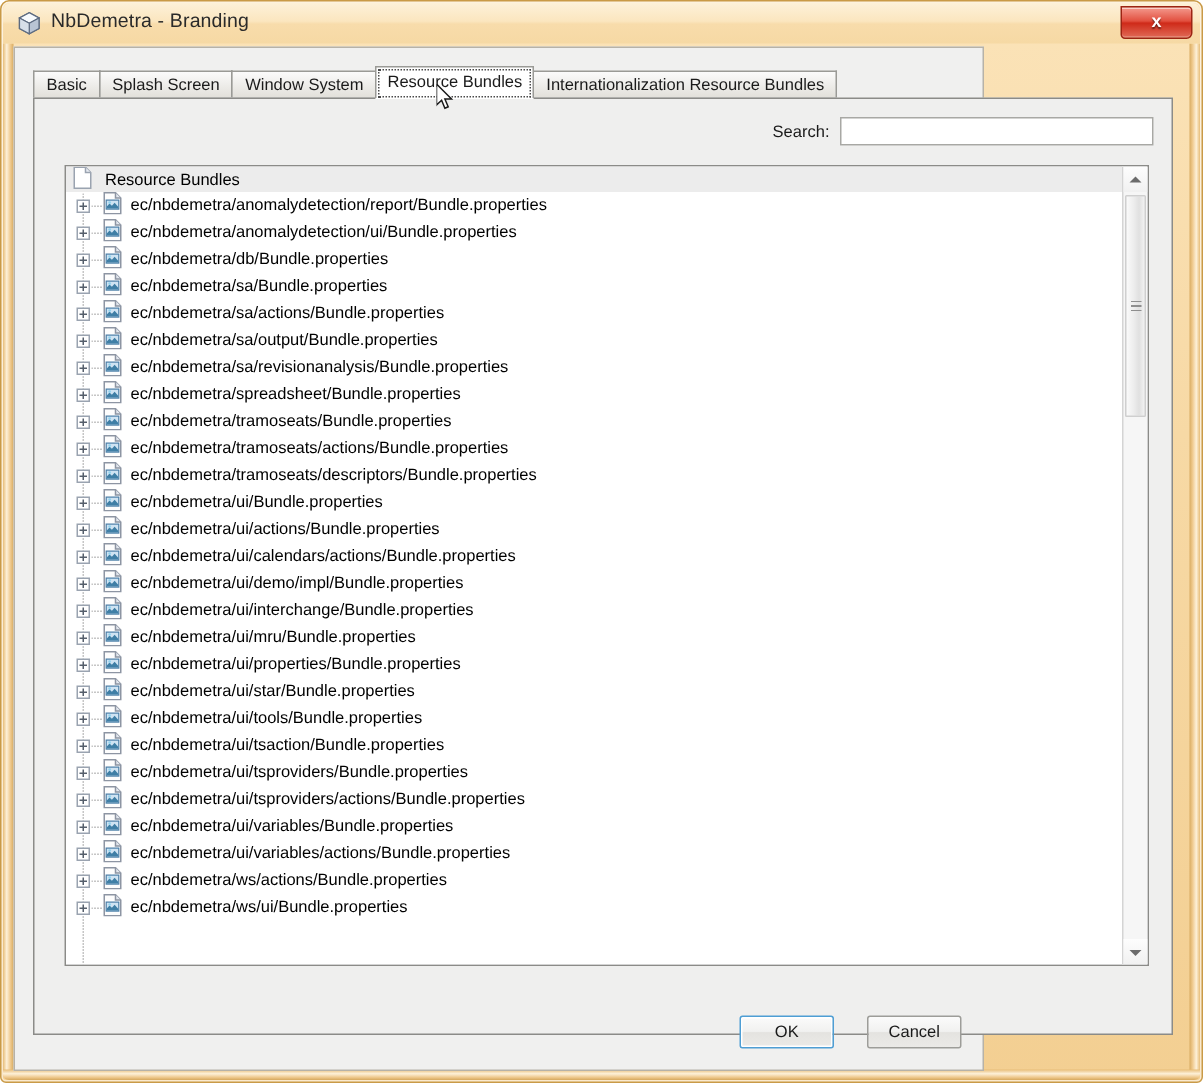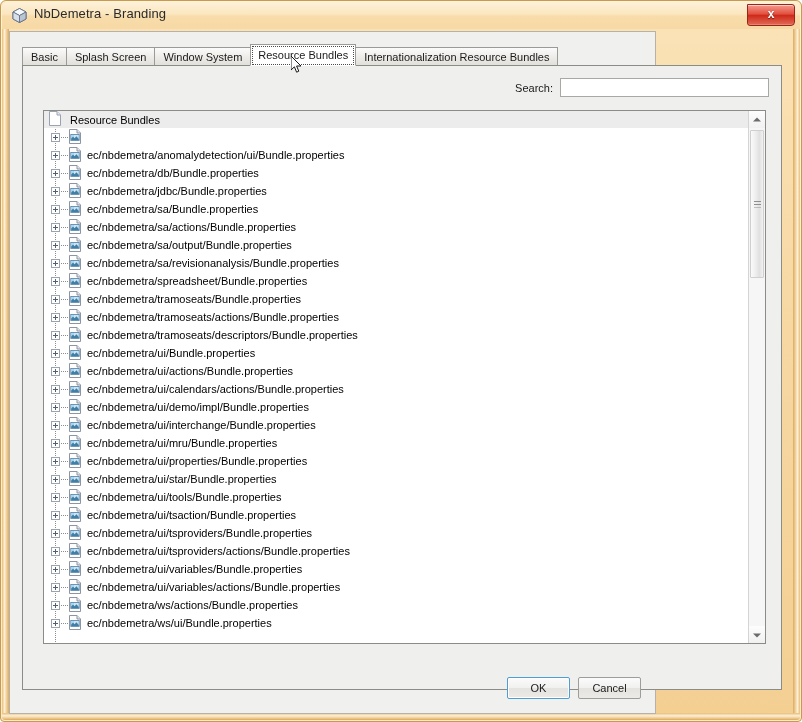--- a/index.html
+++ b/index.html
@@ -303,21 +303,21 @@
     width: 7px; height: 7px;
     background-image: repeating-linear-gradient(to bottom, #8e8e8e 0px, #8e8e8e 1px, transparent 1px, transparent 3px);
   }
 
   
   #button-row {
     position: absolute;
     right: 14px;
     bottom: 14px;
     display: flex;
-    gap: 8px;
+    gap: 22px;
   }
   .dlg-button {
     width: 63px;
     height: 22px;
     box-sizing: border-box;
     font-family: "Liberation Sans", sans-serif;
     font-size: 11px;
     color: #1a1a1a;
     background: linear-gradient(to bottom, #fbfbfb 0%, #f1f1f0 48%, #e4e3e0 52%, #ebeae7 100%);
     border: 1px solid #9d9d99;
@@ -406,20 +406,21 @@
               <div class="tree-row">
                 <span class="handle"></span>
                 <span class="connector"></span>
                 <span><svg class="icon" width="14" height="15" viewBox="0 0 14 15">
                     <path d="M1.5,0.5 L9,0.5 L12.5,4 L12.5,14.5 L1.5,14.5 Z" fill="#fdfdfd" stroke="#8d95a3"></path>
                     <path d="M9,0.5 L9,4 L12.5,4" fill="#e3e8ef" stroke="#8d95a3"></path>
                     <rect x="2.8" y="5.4" width="8.4" height="6" fill="#cfe3f2" stroke="#4b7fa8" stroke-width="0.8"></rect>
                     <path d="M3.2,9.6 L5,7.6 L6.6,9.2 L8.4,7.2 L10.8,9.9 L10.8,11 L3.2,11 Z" fill="#3f7fa6"></path>
                     <circle cx="5.1" cy="7" r="0.9" fill="#8fd2ef"></circle>
                   </svg></span>
+                <span class="row-label">ec/nbdemetra/anomalydetection/report/Bundle.properties</span>
               </div>
               <div class="tree-row">
                 <span class="handle"></span>
                 <span class="connector"></span>
                 <span><svg class="icon" width="14" height="15" viewBox="0 0 14 15">
                     <path d="M1.5,0.5 L9,0.5 L12.5,4 L12.5,14.5 L1.5,14.5 Z" fill="#fdfdfd" stroke="#8d95a3"></path>
                     <path d="M9,0.5 L9,4 L12.5,4" fill="#e3e8ef" stroke="#8d95a3"></path>
                     <rect x="2.8" y="5.4" width="8.4" height="6" fill="#cfe3f2" stroke="#4b7fa8" stroke-width="0.8"></rect>
                     <path d="M3.2,9.6 L5,7.6 L6.6,9.2 L8.4,7.2 L10.8,9.9 L10.8,11 L3.2,11 Z" fill="#3f7fa6"></path>
                     <circle cx="5.1" cy="7" r="0.9" fill="#8fd2ef"></circle>
@@ -430,32 +431,20 @@
                 <span class="handle"></span>
                 <span class="connector"></span>
                 <span><svg class="icon" width="14" height="15" viewBox="0 0 14 15">
                     <path d="M1.5,0.5 L9,0.5 L12.5,4 L12.5,14.5 L1.5,14.5 Z" fill="#fdfdfd" stroke="#8d95a3"></path>
                     <path d="M9,0.5 L9,4 L12.5,4" fill="#e3e8ef" stroke="#8d95a3"></path>
                     <rect x="2.8" y="5.4" width="8.4" height="6" fill="#cfe3f2" stroke="#4b7fa8" stroke-width="0.8"></rect>
                     <path d="M3.2,9.6 L5,7.6 L6.6,9.2 L8.4,7.2 L10.8,9.9 L10.8,11 L3.2,11 Z" fill="#3f7fa6"></path>
                     <circle cx="5.1" cy="7" r="0.9" fill="#8fd2ef"></circle>
                   </svg></span>
                 <span class="row-label">ec/nbdemetra/db/Bundle.properties</span>
-              </div>
-              <div class="tree-row">
-                <span class="handle"></span>
-                <span class="connector"></span>
-                <span><svg class="icon" width="14" height="15" viewBox="0 0 14 15">
-                    <path d="M1.5,0.5 L9,0.5 L12.5,4 L12.5,14.5 L1.5,14.5 Z" fill="#fdfdfd" stroke="#8d95a3"></path>
-                    <path d="M9,0.5 L9,4 L12.5,4" fill="#e3e8ef" stroke="#8d95a3"></path>
-                    <rect x="2.8" y="5.4" width="8.4" height="6" fill="#cfe3f2" stroke="#4b7fa8" stroke-width="0.8"></rect>
-                    <path d="M3.2,9.6 L5,7.6 L6.6,9.2 L8.4,7.2 L10.8,9.9 L10.8,11 L3.2,11 Z" fill="#3f7fa6"></path>
-                    <circle cx="5.1" cy="7" r="0.9" fill="#8fd2ef"></circle>
-                  </svg></span>
-                <span class="row-label">ec/nbdemetra/jdbc/Bundle.properties</span>
               </div>
               <div class="tree-row">
                 <span class="handle"></span>
                 <span class="connector"></span>
                 <span><svg class="icon" width="14" height="15" viewBox="0 0 14 15">
                     <path d="M1.5,0.5 L9,0.5 L12.5,4 L12.5,14.5 L1.5,14.5 Z" fill="#fdfdfd" stroke="#8d95a3"></path>
                     <path d="M9,0.5 L9,4 L12.5,4" fill="#e3e8ef" stroke="#8d95a3"></path>
                     <rect x="2.8" y="5.4" width="8.4" height="6" fill="#cfe3f2" stroke="#4b7fa8" stroke-width="0.8"></rect>
                     <path d="M3.2,9.6 L5,7.6 L6.6,9.2 L8.4,7.2 L10.8,9.9 L10.8,11 L3.2,11 Z" fill="#3f7fa6"></path>
                     <circle cx="5.1" cy="7" r="0.9" fill="#8fd2ef"></circle>

